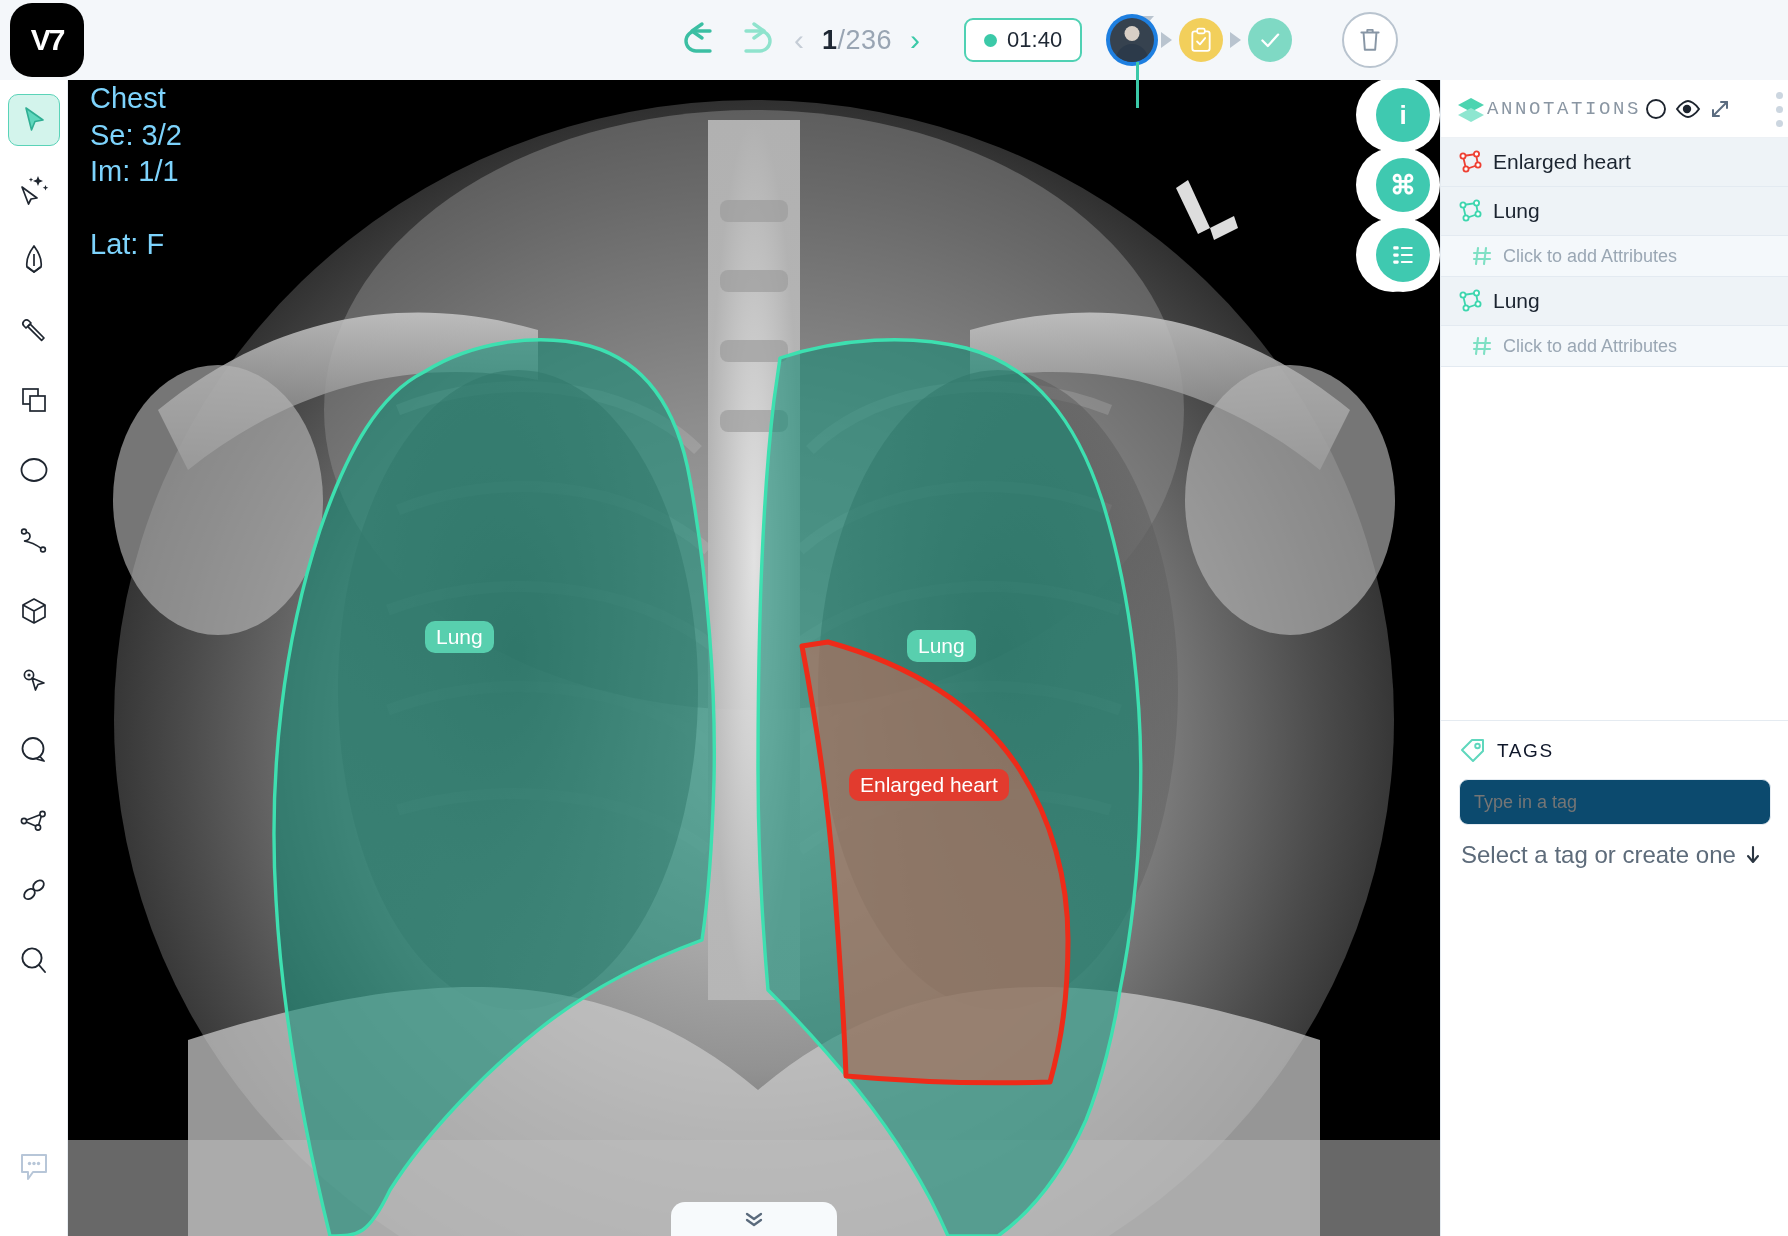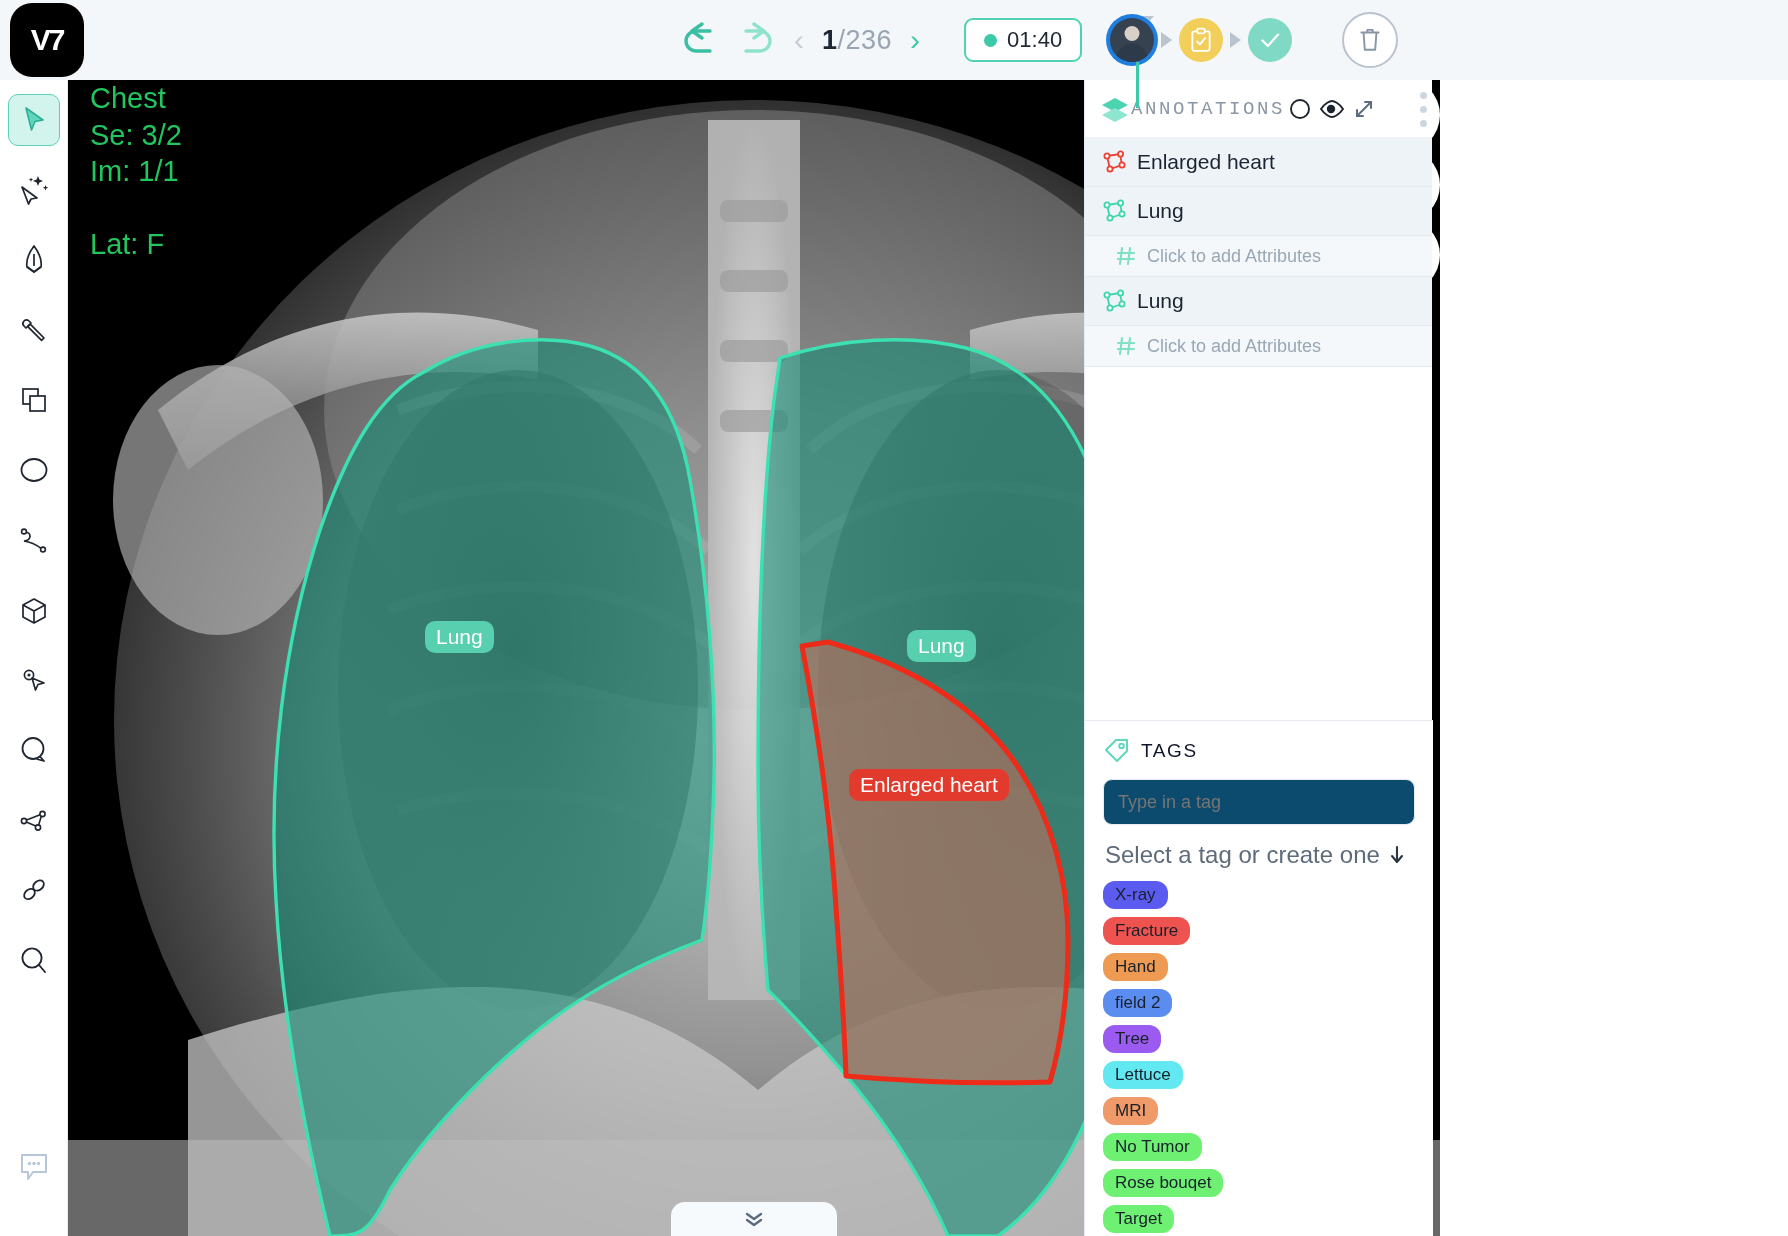--- a/index.html
+++ b/index.html
@@ -2,21 +2,21 @@
 <html><head>
 <meta charset="utf-8">
 <style>
   * { box-sizing: border-box; margin: 0; padding: 0; }
   html, body {
     width: 1788px; height: 1236px;
     overflow: hidden;
     font-family: "Liberation Sans", sans-serif;
     background: #ffffff;
   }
-  #app { position: relative; width: 1432px; height: 1236px; }
+  #app { position: relative; width: 1788px; height: 1236px; }
 
   
   .topbar {
     position: absolute; top: 0; left: 0; width: 1788px; height: 80px;
     background: #f4f7fa;
     display: flex; align-items: center;
     z-index: 40;
   }
   .logo {
     width: 74px; height: 74px; margin-left: 10px;
@@ -100,21 +100,21 @@
                   display:flex; align-items:center; justify-content:center; cursor: pointer; }
 
   
   .canvas {
     position: absolute; top: 80px; left: 68px; width: 1372px; height: 1156px;
     background: #000; overflow: hidden;
   }
   .xray { position: absolute; inset: 0; }
 
   .dicom-text {
-    position: absolute; color: #22c55e; font-family: "Liberation Sans", sans-serif;
+    position: absolute; color: #7dd3fc; font-family: "Liberation Sans", sans-serif;
     font-size: 29px; line-height: 1.26; white-space: pre; text-shadow: 0 0 2px rgba(0,0,0,.9);
   }
   .dicom-left  { left: 22px; top: 0px; }
   .dicom-right { left: 762px; top: -14px; }
 
   .float-btns { position: absolute; right: 10px; top: 8px; display: flex; flex-direction: column; gap: 16px; z-index: 12; }
   .float-btn {
     width: 54px; height: 54px; border-radius: 50%; background: #3fc9b0;
     display: flex; align-items: center; justify-content: center;
     color: #fff; cursor: pointer;
@@ -579,27 +579,15 @@
 
       <input class="tag-input" placeholder="Type in a tag" style="">
 
       <div class="tag-hint">
         <span>Select a tag or create one</span>
         <svg width="16" height="20" viewBox="0 0 16 20">
           <path d="M8 2 V16 M3 11 L8 17 L13 11" fill="none" stroke="#2b3642" stroke-width="2.1" stroke-linecap="round" stroke-linejoin="round"></path>
         </svg>
       </div>
 
-      <div class="tag-pills">
-        <span class="pill" style="background:#5b5bf0;">X-ray</span>
-        <span class="pill" style="background:#ef5350;">Fracture</span>
-        <span class="pill" style="background:#ef9a52;">Hand</span>
-        <span class="pill" style="background:#5b8cf0;">field 2</span>
-        <span class="pill" style="background:#9b5bf0;">Tree</span>
-        <span class="pill" style="background:#62e8f0;">Lettuce</span>
-        <span class="pill" style="background:#ef9a68;">MRI</span>
-        <span class="pill" style="background:#6ef072;">No Tumor</span>
-        <span class="pill" style="background:#6ef072;">Rose bouqet</span>
-        <span class="pill" style="background:#6ef072;">Target</span>
-      </div>
     </div>
   </div>
 </div>
 
 </body></html>

